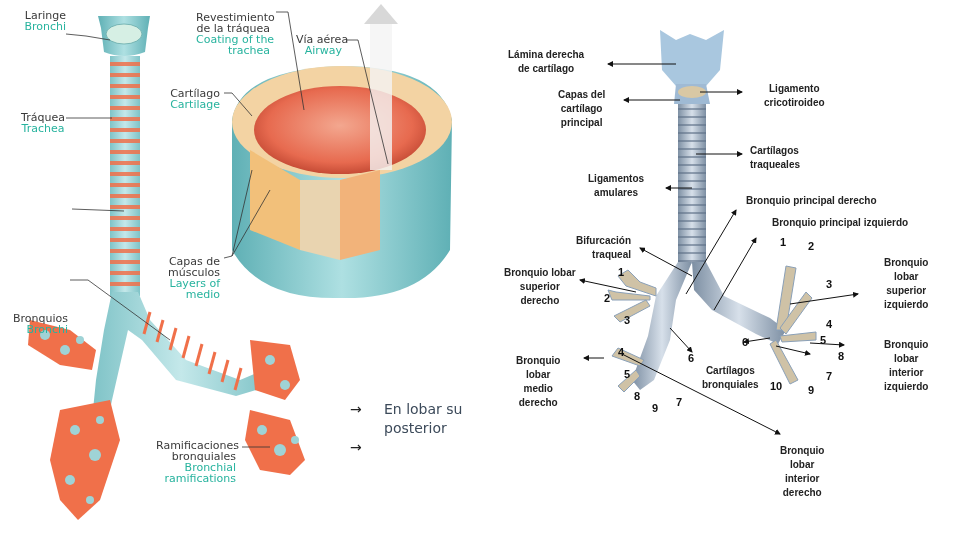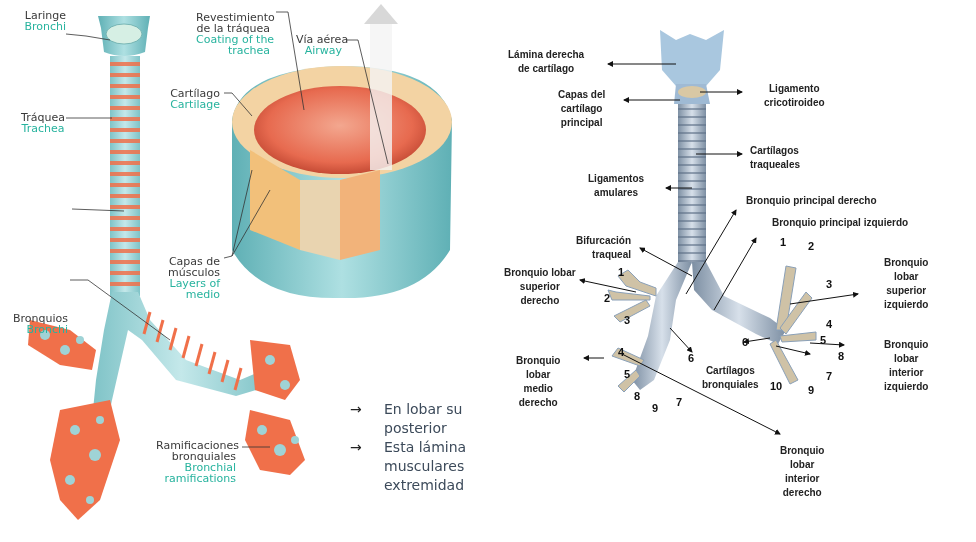--- a/index.html
+++ b/index.html
@@ -170,25 +170,20 @@
   <div class="slide-text">
     <div class="slide-row">
       <span class="arrow">→</span>
       <div>
           <div>En lobar su</div>
           <div>posterior</div>
         </div>
     </div>
     <div class="slide-row">
       <span class="arrow">→</span>
-      <div>
-          <div>Esta lámina</div>
-          <div>musculares</div>
-          <div>extremidad</div>
-        </div>
     </div>
   </div>
 </div>
 
 <div id="right-panel" class="panel">
   <svg width="496" height="542">
     <defs>
       <linearGradient id="grayTube" x1="0" x2="1">
         <stop offset="0" stop-color="#7d8fa3"></stop>
           <stop offset="0.5" stop-color="#d7e0ea"></stop>

